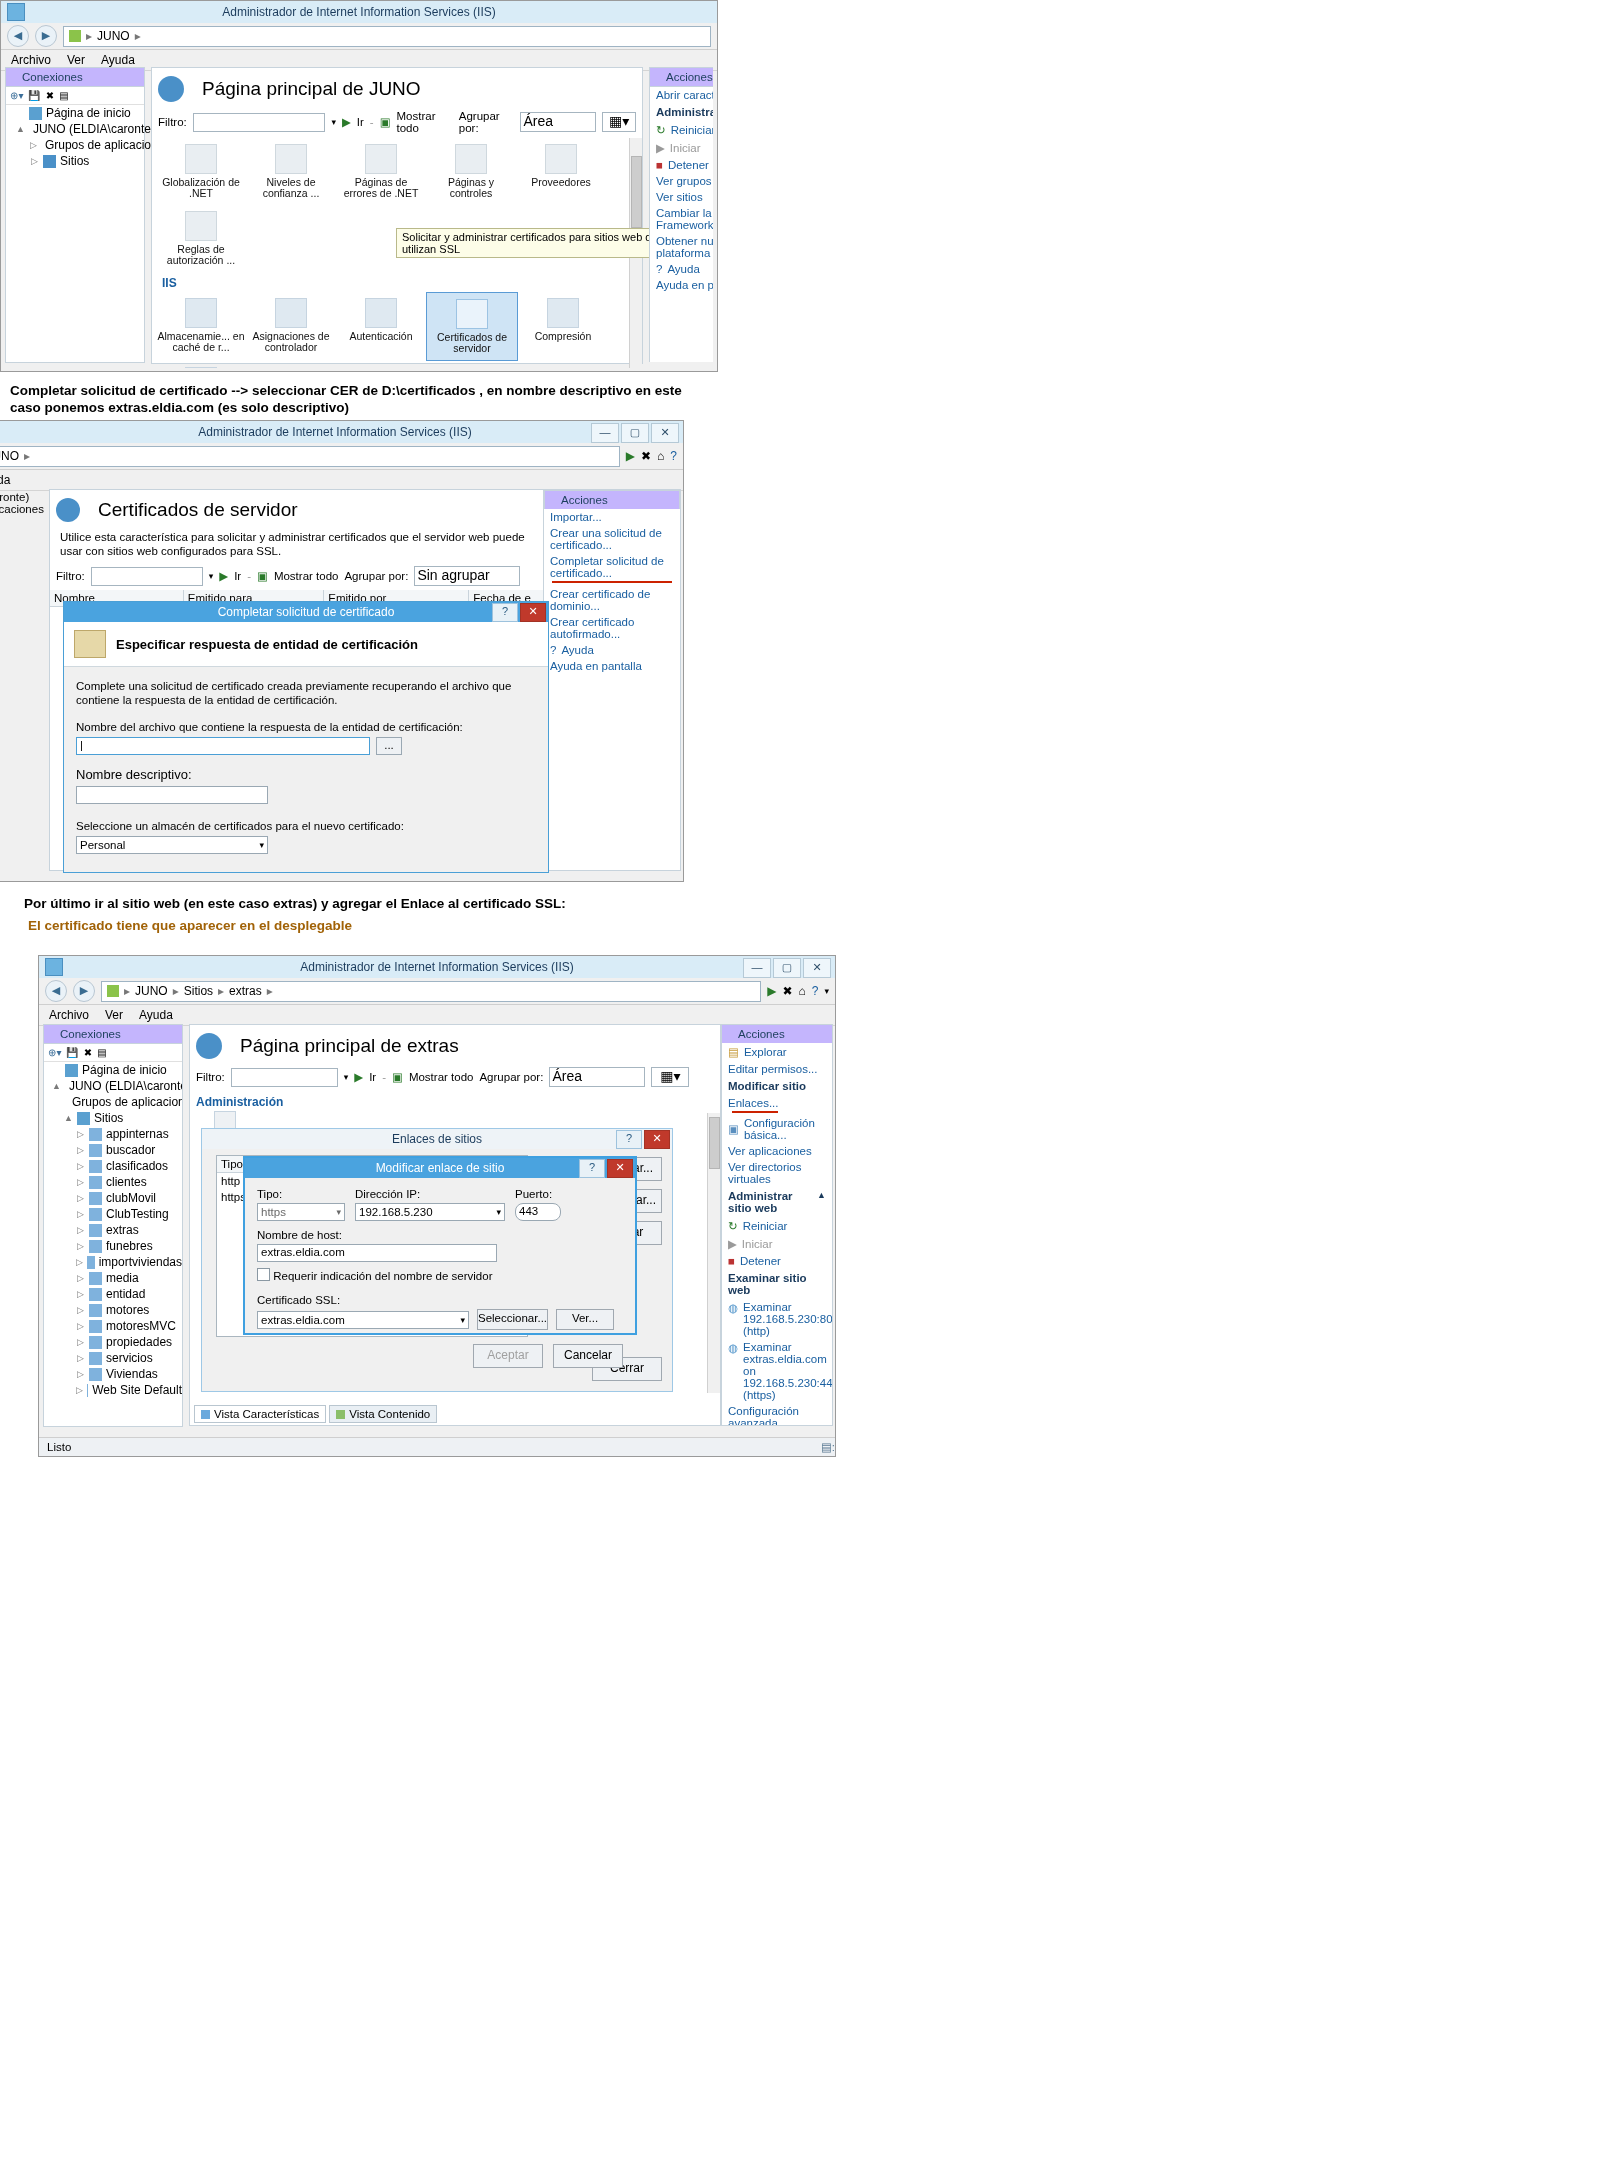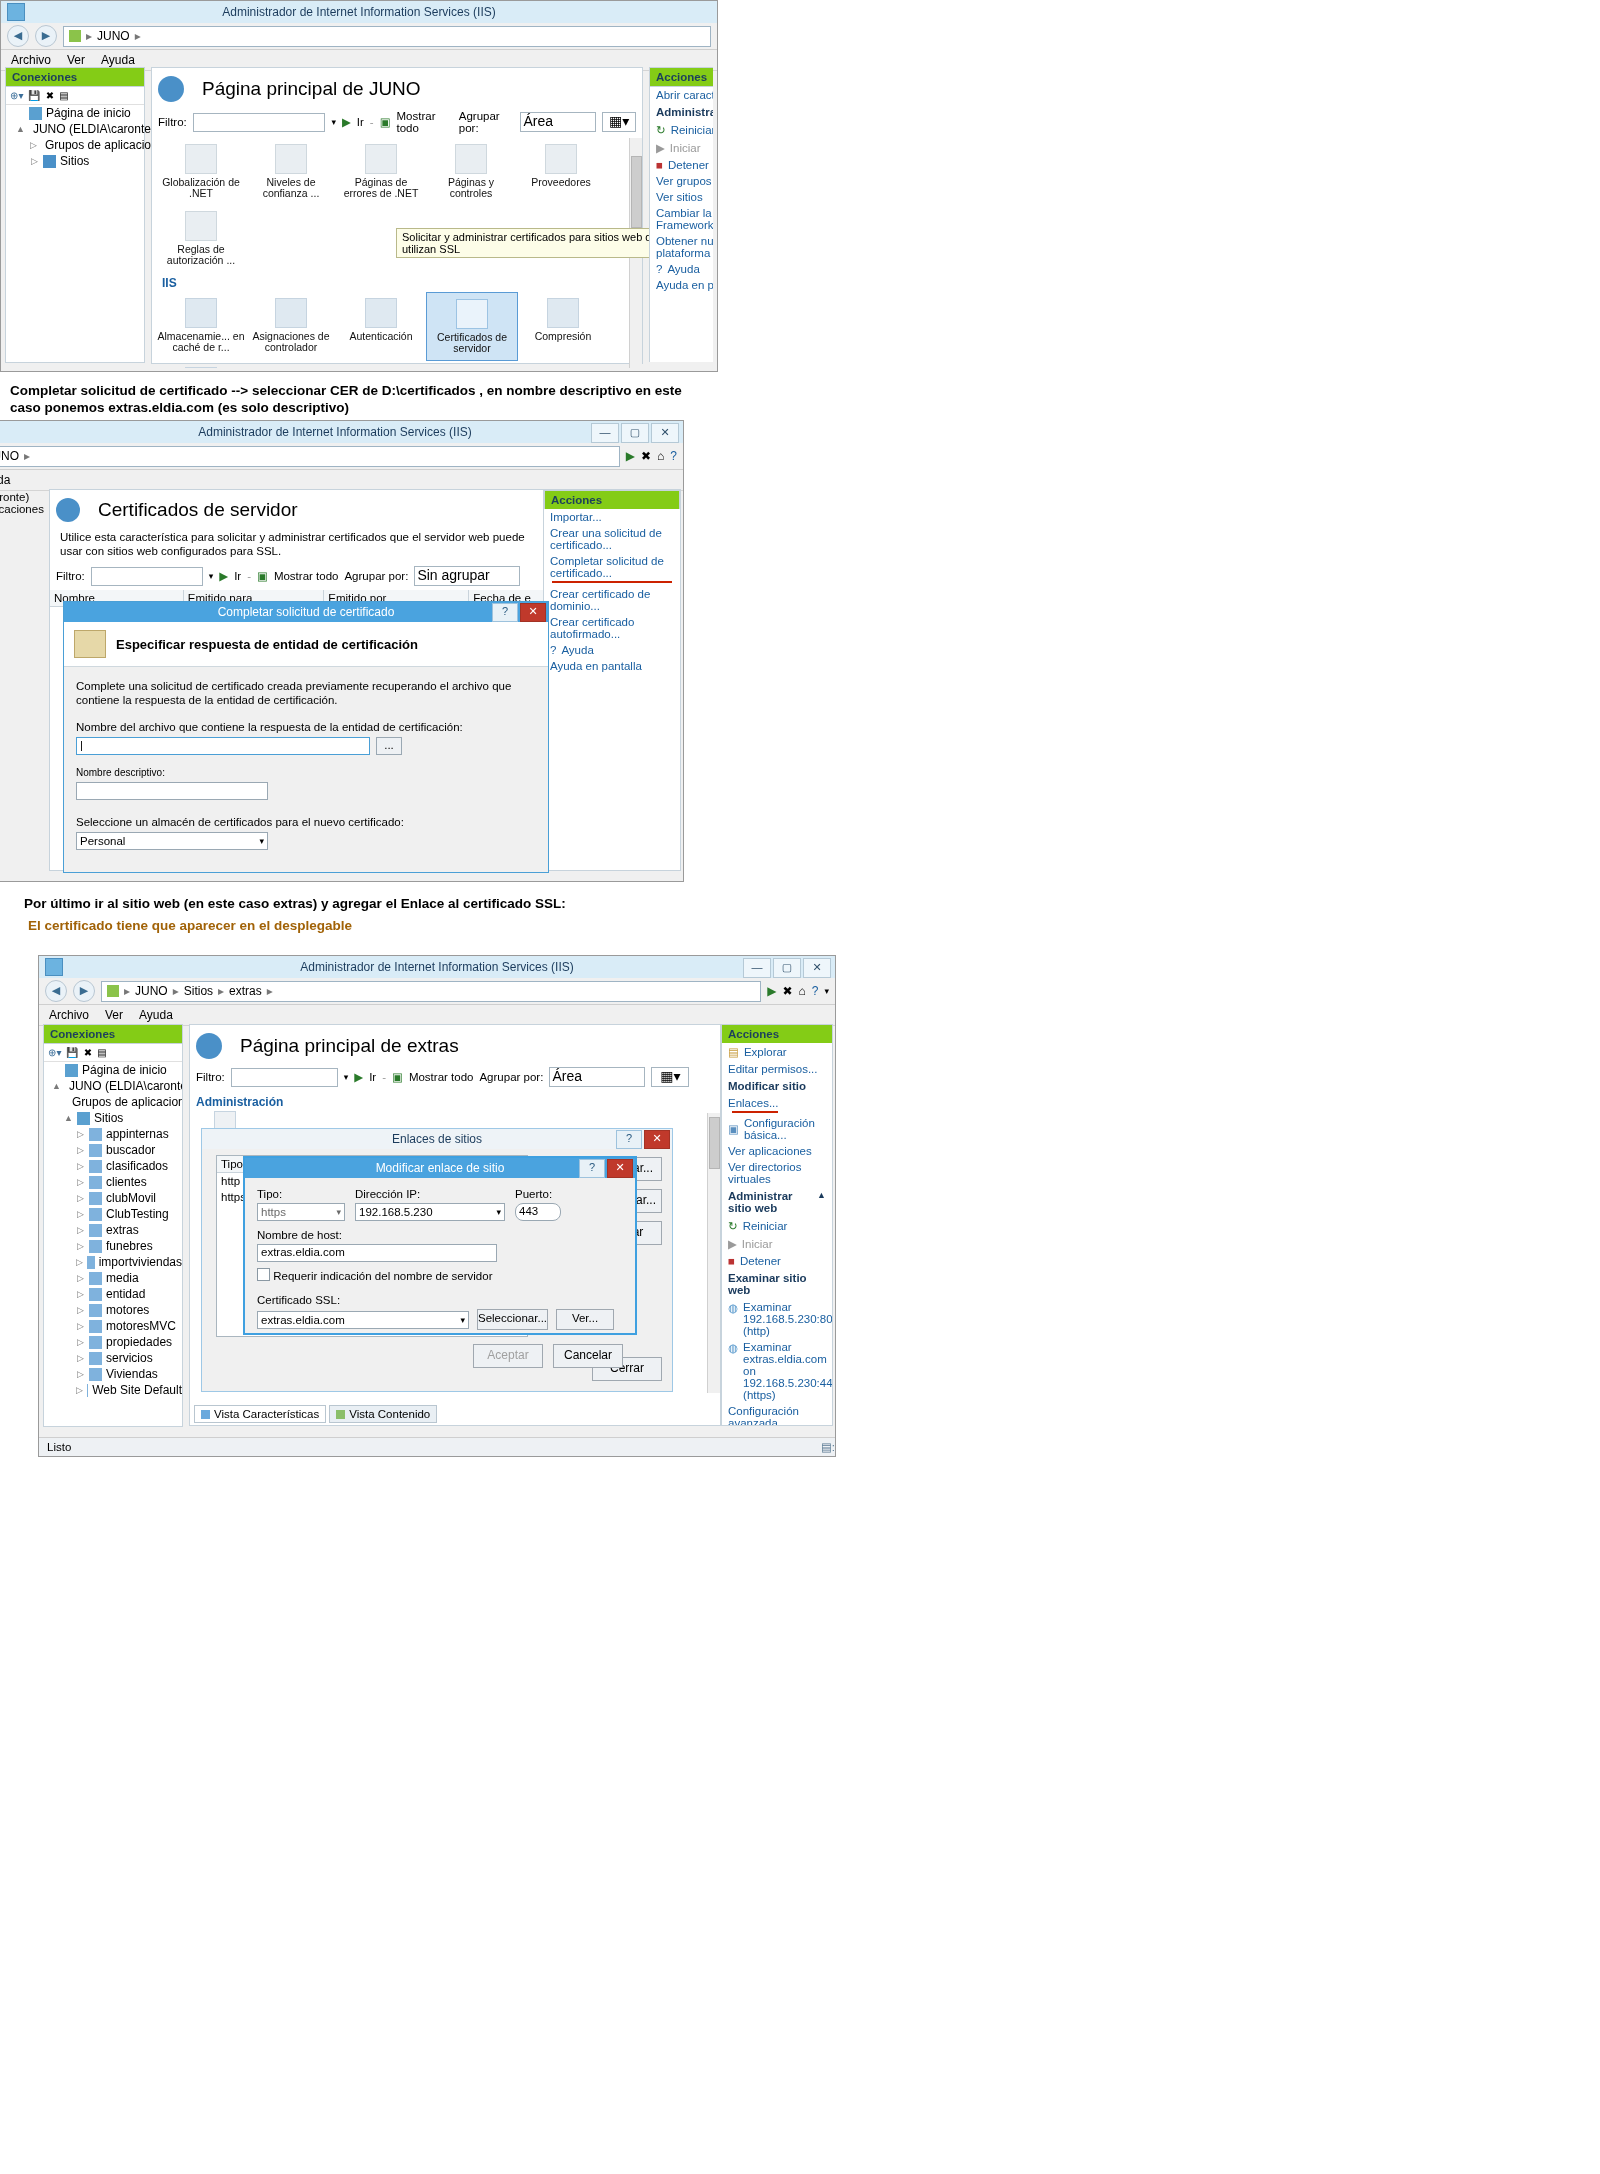--- a/index.html
+++ b/index.html
@@ -6,21 +6,21 @@
   body{width:1600px;height:2174px;font-family:"Liberation Sans",sans-serif;font-size:12px;color:#000;position:relative;}
   .shot{position:absolute;background:#f0f0f0;border:1px solid #9a9a9a;overflow:hidden;}
   .titlebar{background:#d9ecf7;height:22px;line-height:22px;text-align:center;font-size:12px;color:#1b3b5c;position:relative;}
   .titlebar .winbtns{position:absolute;right:4px;top:2px;display:flex;gap:2px;}
   .winbtn{width:26px;height:18px;border:1px solid #b5c9d6;background:#eef6fb;color:#30506b;font-size:11px;line-height:16px;text-align:center;}
   .addrbar{height:26px;display:flex;align-items:center;gap:6px;padding:0 6px;background:#f0f0f0;border-bottom:1px solid #cfcfcf;}
   .navbtn{width:20px;height:20px;border-radius:50%;border:1px solid #b9c7d2;background:#eaf2f8;color:#3a6c91;font-size:11px;line-height:18px;text-align:center;}
   .crumbbox{flex:1;height:19px;background:#fff;border:1px solid #9fb4c4;display:flex;align-items:center;padding:0 5px;font-size:12px;gap:5px;}
   .crumb-sep{color:#777;}
   .menubar{height:20px;display:flex;align-items:center;gap:16px;padding:0 10px;font-size:12px;background:#f0f0f0;border-bottom:1px solid #d4d4d4;}
-  .panelhdr{background:#84cc16;border:1px solid #c7d3dc;border-bottom:none;height:18px;line-height:18px;padding-left:6px;font-weight:bold;font-size:11.5px;color:#1c3f5c;}
+  .panelhdr{background:#c4b5fd;border:1px solid #c7d3dc;border-bottom:none;height:18px;line-height:18px;padding-left:16px;font-weight:normal;font-size:11.5px;color:#1c3f5c;}
   .pane{background:#fff;border:1px solid #c7d3dc;}
   .treeitem{display:flex;align-items:center;gap:4px;padding:1px 0 1px 6px;font-size:12px;white-space:nowrap;}
   .tw{color:#7a7a7a;font-size:9px;width:9px;display:inline-block;text-align:center;}
   .ico{display:inline-block;width:13px;height:13px;vertical-align:middle;}
   .pagetitle{font-size:19px;padding-left:10px;}
   .filterbar{display:flex;align-items:center;gap:6px;font-size:11.5px;padding:4px 6px;}
   .fbox{width:150px;height:17px;border:1px solid #a6b5c0;background:#fff;}
   .sel{height:18px;border:1px solid #a6b5c0;background:#fff;font-size:14px;padding:0 2px;}
   .grpicons{display:flex;flex-wrap:wrap;}
   .gicon{width:88px;text-align:center;font-size:10.5px;line-height:11px;padding:6px 1px;color:#111;}
@@ -274,21 +274,21 @@
       <span style="width:30px;height:26px;background:#e6d8a8;border:1px solid #bda76a;display:inline-block;"></span>
       <span style="font-size:13px;font-weight:bold;">Especificar respuesta de entidad de certificación</span>
     </div>
     <div style="padding:12px;">
       <div style="font-size:11.5px;line-height:14px;width:440px;">Complete una solicitud de certificado creada previamente recuperando el archivo que contiene la respuesta de la entidad de certificación.</div>
       <div style="font-size:11.5px;margin-top:14px;">Nombre del archivo que contiene la respuesta de la entidad de certificación:</div>
       <div style="display:flex;gap:6px;margin-top:4px;align-items:center;">
         <span class="field" style="width:294px;border-color:#4a9fd6;">|</span>
         <span class="field" style="width:26px;text-align:center;background:#eef1f4;">...</span>
       </div>
-      <div style="font-size:10px;margin-top:12px;">Nombre descriptivo:</div>
+      <div style="font-size:13px;margin-top:12px;">Nombre descriptivo:</div>
       <div class="field" style="width:192px;margin-top:4px;"></div>
       <div style="font-size:11.5px;margin-top:16px;">Seleccione un almacén de certificados para el nuevo certificado:</div>
       <div class="field" style="width:192px;margin-top:4px;display:flex;align-items:center;justify-content:space-between;">
         <span>Personal</span>
         <span style="font-size:9px;">▾</span>
       </div>
     </div>
   </div>
 </div>
 

